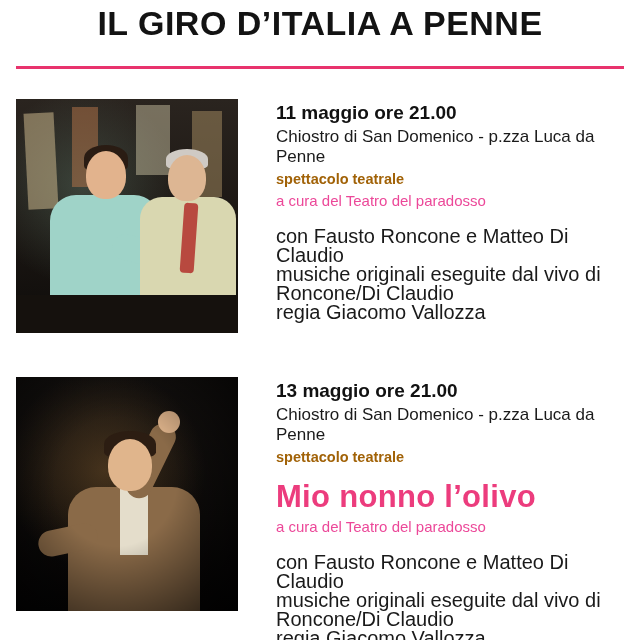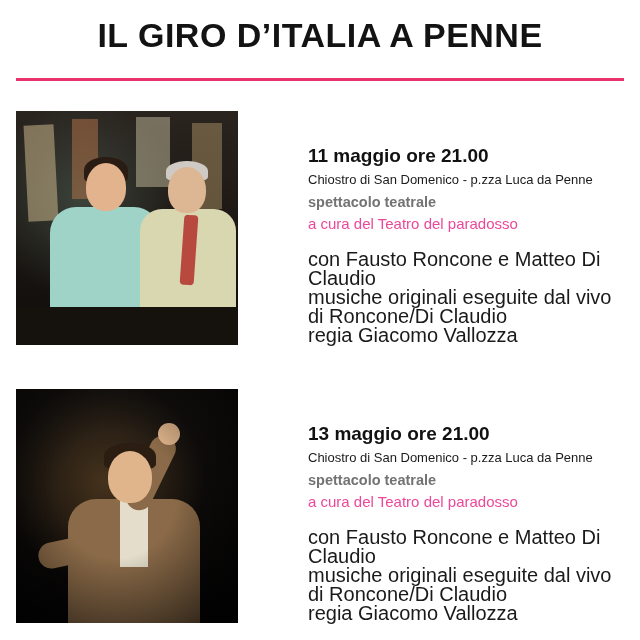--- a/index.html
+++ b/index.html
@@ -21,36 +21,35 @@
     box-sizing: border-box;
     padding: 0 16px;
   }
   .poster-title {
     font-size: 34px;
     font-weight: bold;
     letter-spacing: 0.5px;
     color: #131313;
     text-align: center;
     margin: 0;
-    padding-top: 16px;
+    padding-top: 4px;
     line-height: 38px;
     white-space: nowrap;
   }
   .divider {
     height: 3px;
     background: #e8336d;
     margin: 24px 0 0 0;
     width: 100%;
   }
   .event {
     display: flex;
     flex-direction: row;
-    align-items: flex-end;
+    align-items: flex-start;
     margin-top: 30px;
-    gap: 32px;
   }
   .event + .event {
     margin-top: 44px;
   }
   .thumb {
     width: 222px;
     height: 234px;
     flex: 0 0 222px;
     position: relative;
     overflow: hidden;
@@ -95,29 +94,29 @@
     padding-left: 38px;
     padding-top: 2px;
   }
   .date {
     font-size: 19px;
     font-weight: bold;
     color: #111111;
     line-height: 24px;
   }
   .venue {
-    font-size: 13px;
+    font-size: 17px;
     color: #1a1a1a;
     line-height: 20px;
     margin-top: 2px;
   }
   .kind {
     font-size: 14.5px;
     font-weight: bold;
-    color: #737373;
+    color: #a16207;
     line-height: 20px;
     margin-top: 2px;
   }
   .show-title {
     font-size: 31px;
     font-weight: bold;
     color: #ec3c7d;
     line-height: 36px;
     margin-top: 12px;
     letter-spacing: 0.3px;
@@ -184,20 +183,21 @@
       <div class="b-hand"></div>
       <div class="b-arm-side"></div>
       <div class="b-hair"></div>
       <div class="b-head"></div>
       <div class="b-vign"></div>
     </div>
     <div class="details">
       <div class="date">13 maggio ore 21.00</div>
       <div class="venue">Chiostro di San Domenico - p.zza Luca da Penne</div>
       <div class="kind">spettacolo teatrale</div>
+      <div class="show-title">Mio nonno l’olivo</div>
       <div class="curator">a cura del Teatro del paradosso</div>
       <div class="credits">
         <div class="credit-line">con Fausto Roncone e Matteo Di Claudio</div>
         <div class="credit-line">musiche originali eseguite dal vivo di Roncone/Di Claudio</div>
         <div class="credit-line">regia Giacomo Vallozza</div>
       </div>
     </div>
   </div>
 
 </div>

